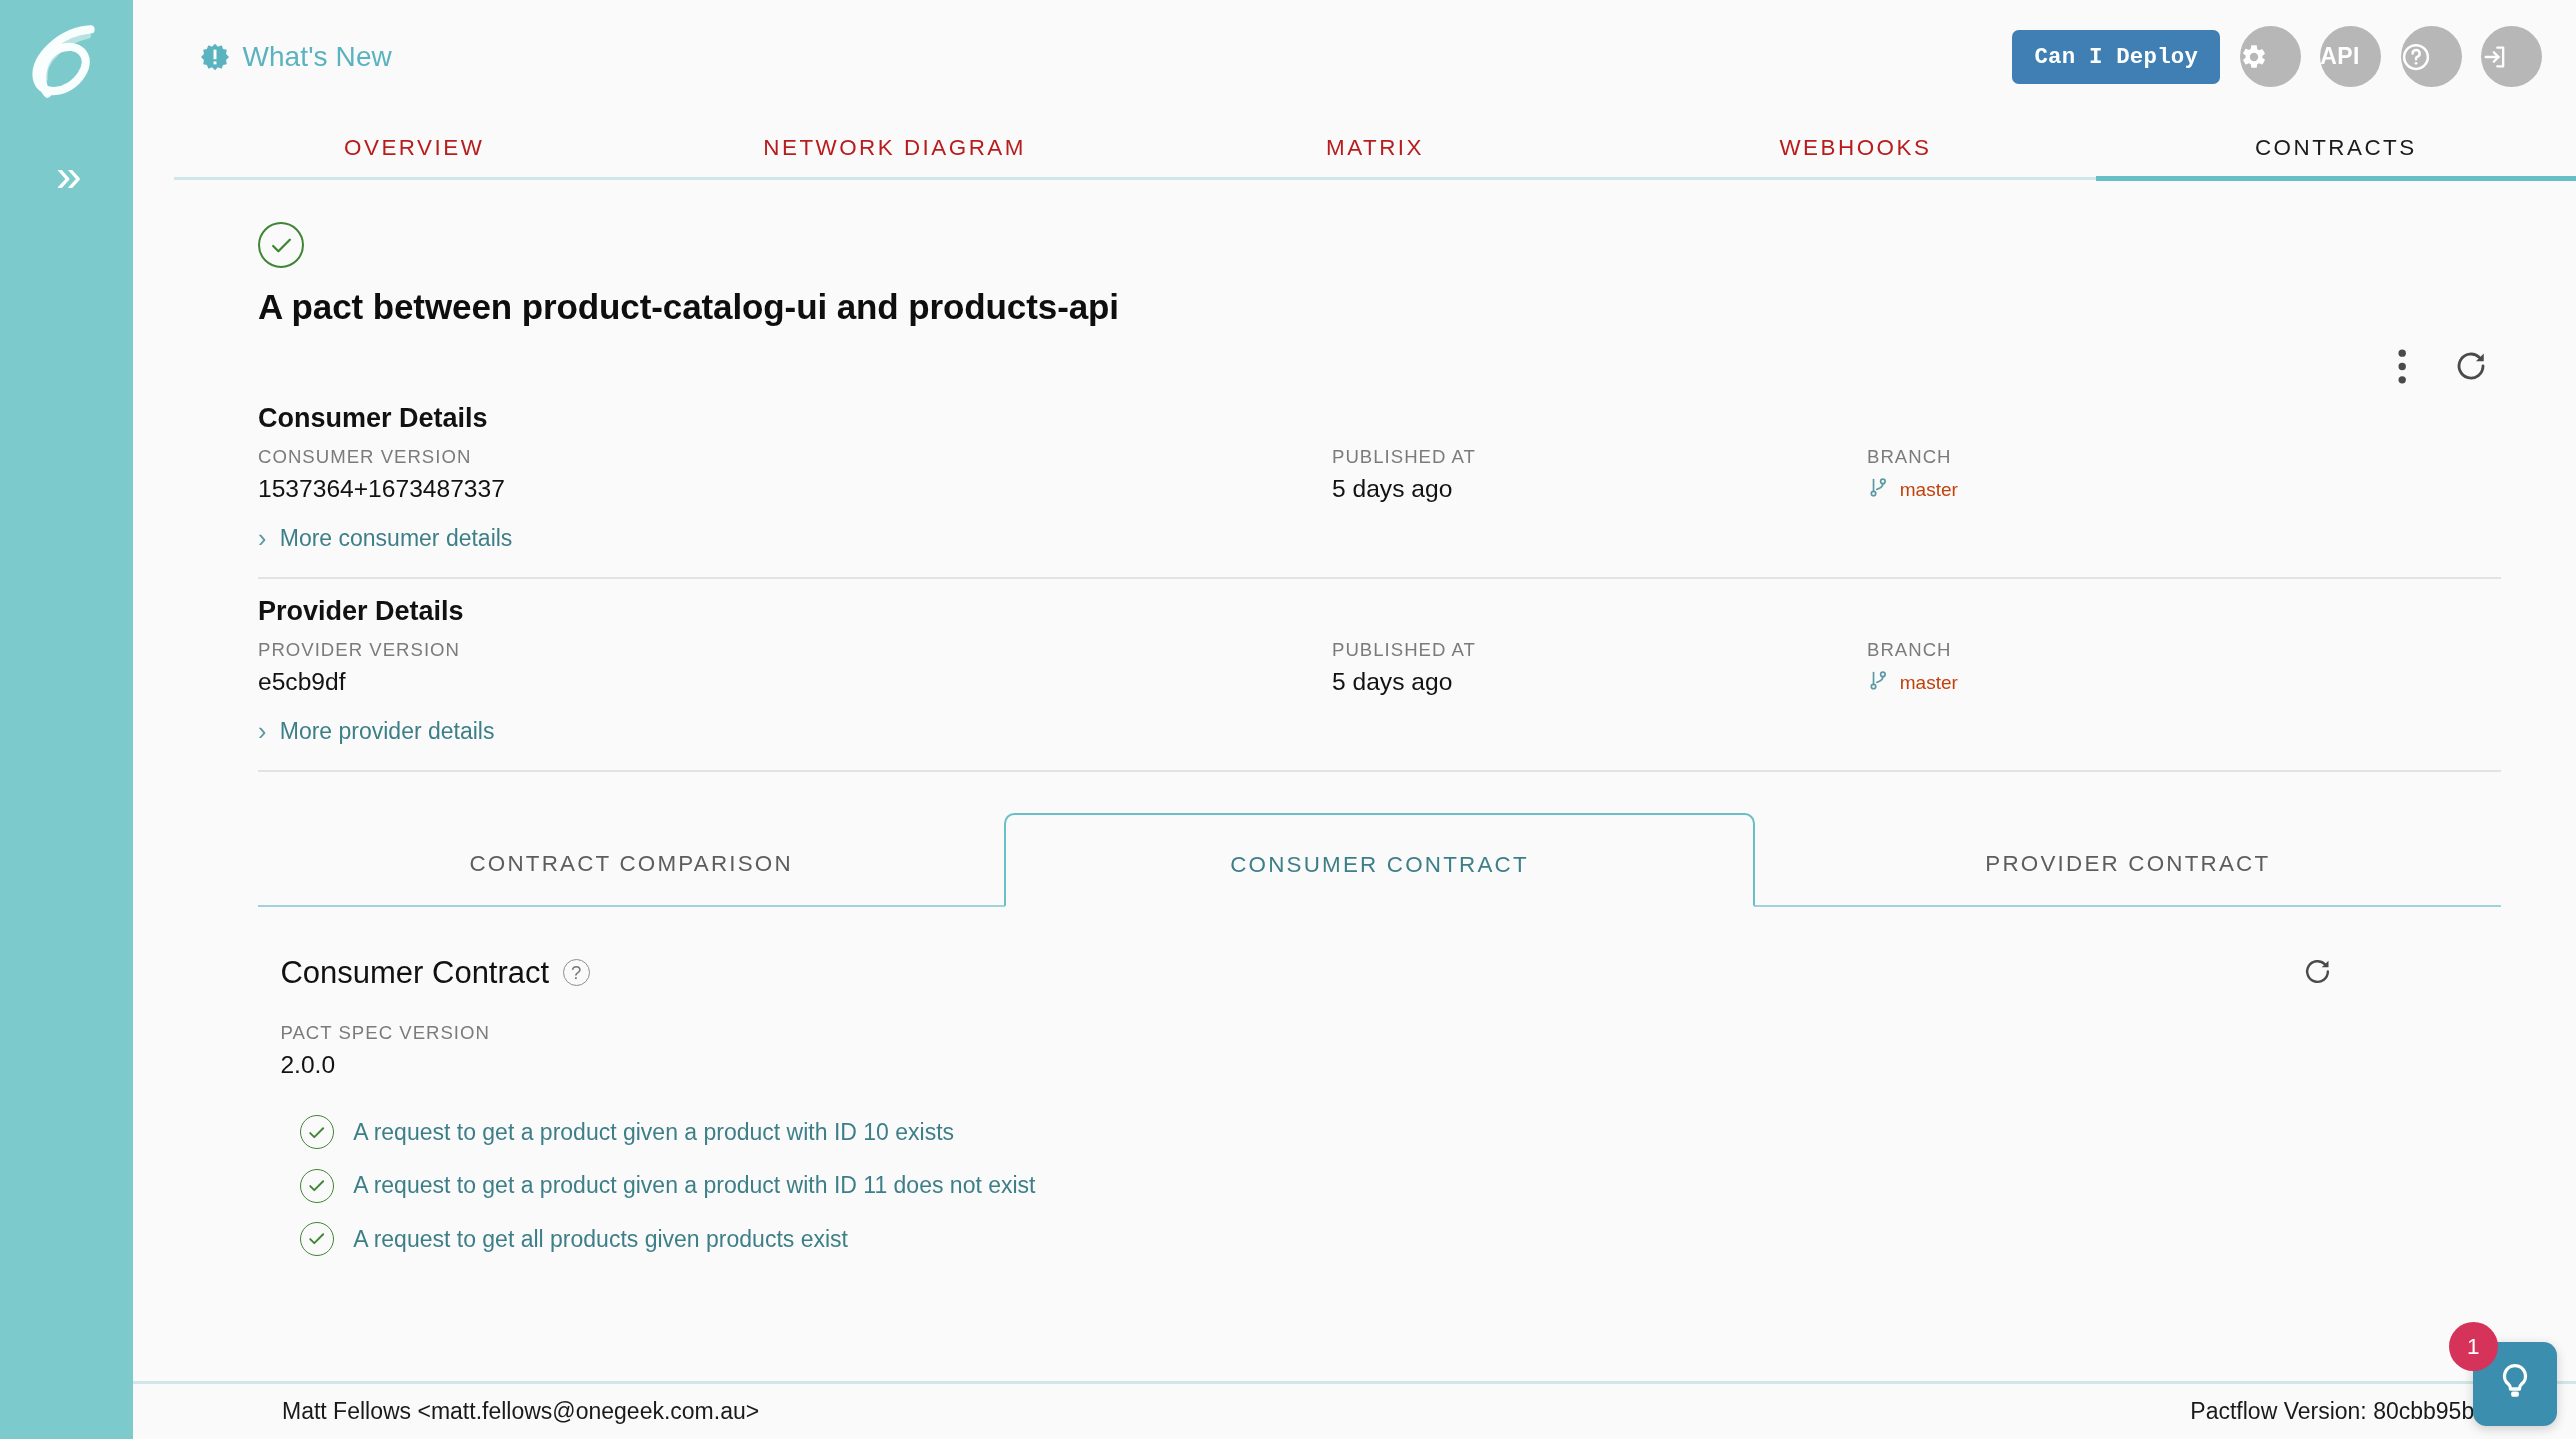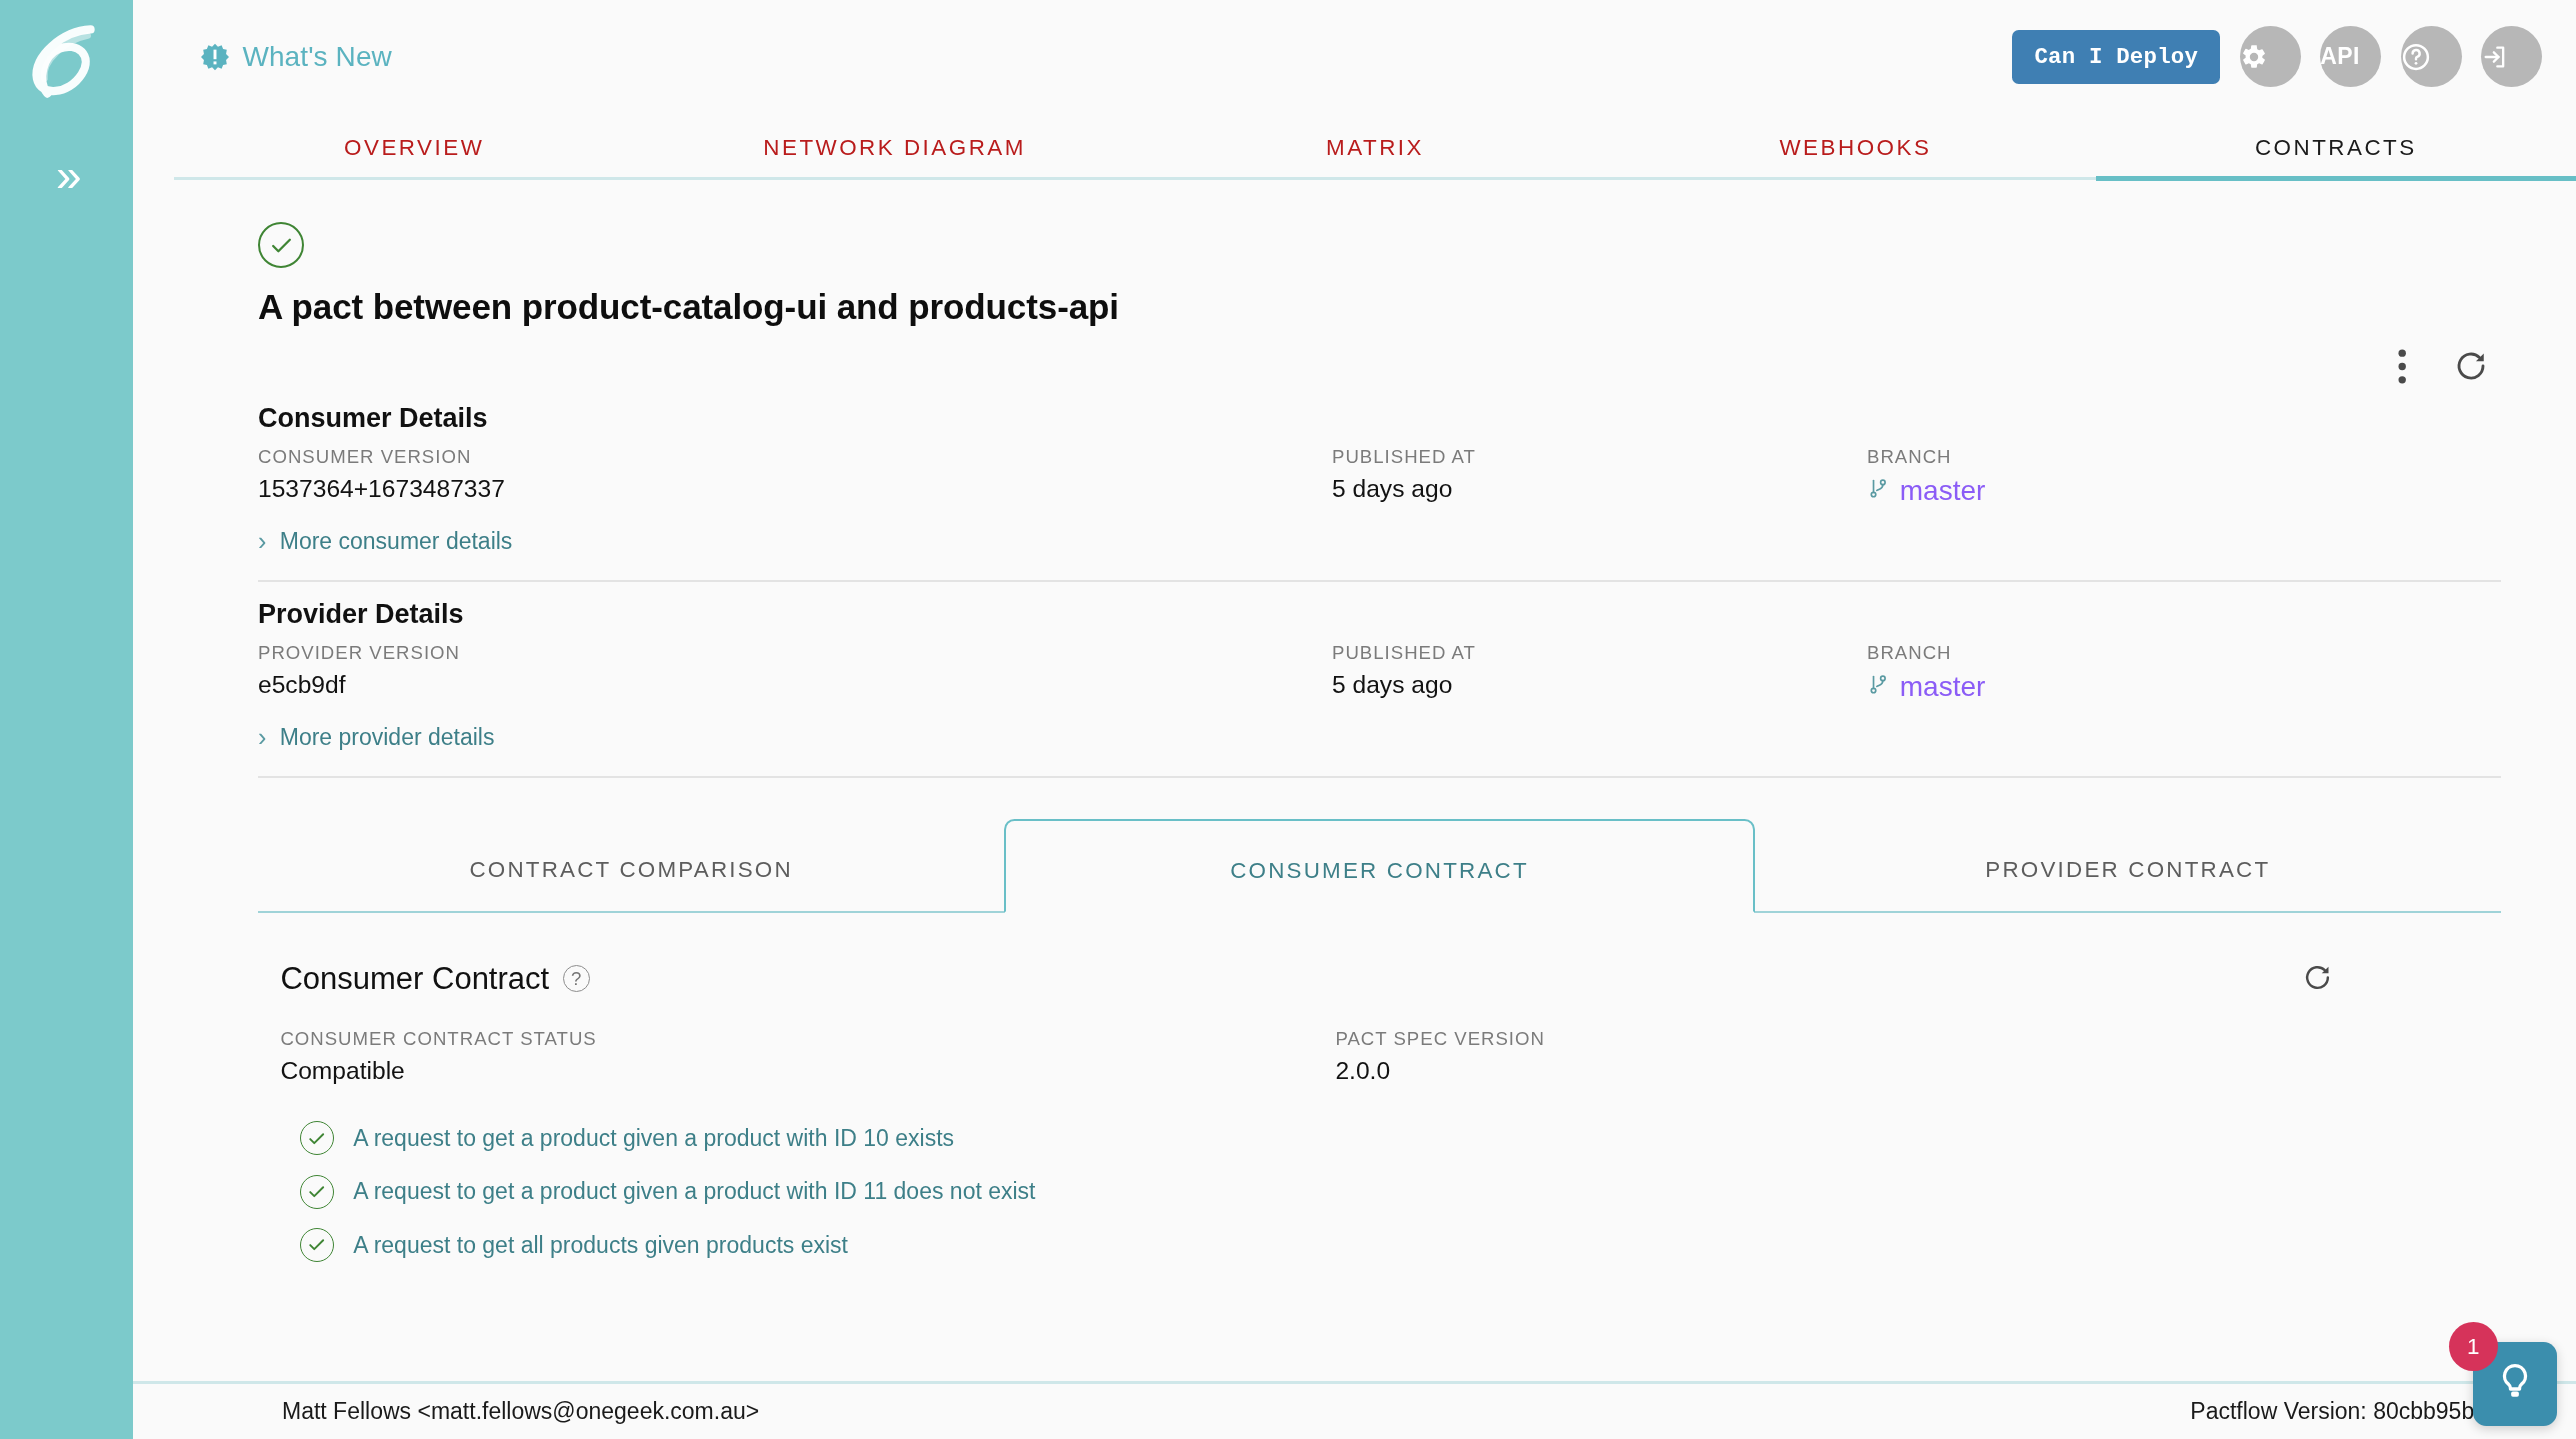--- a/index.html
+++ b/index.html
@@ -91,21 +91,21 @@
   .icon-btn { cursor: pointer; display: flex; align-items: center; justify-content: center; }
 
   .detail-block { margin-top: 17px; }
   .detail-block h3 { font-size: 27px; font-weight: bold; color: #111; margin-bottom: 12px; }
   .detail-grid { display: flex; align-items: flex-start; }
   .col-a { width: 1074px; }
   .col-b { width: 535px; }
   .col-c { flex: 1; }
   .fld-label { font-size: 18.6px; color: #7b7b7b; letter-spacing: 1px; margin-bottom: 7.5px; text-transform: uppercase; }
   .fld-value { font-size: 24.6px; color: #121212; }
-  .branch-value { display: flex; align-items: flex-end; gap: 10.4px; color: #8b5cf6; font-size: 28px; }
+  .branch-value { display: flex; align-items: center; gap: 10.4px; color: #c2410c; font-size: 19px; }
   .more-link { display: flex; align-items: center; gap: 13.4px; margin-top: 21px; color: #3d7f88; font-size: 23px; cursor: pointer; }
   .chev-right { font-size: 25px; color: #5a9aa2; line-height: 1; font-weight: 300; }
   .divider { height: 1.5px; background: #e3e3e3; margin: 25px 0 0 0; }
 
   
   .ctabs { display: flex; margin-top: 31px; align-items: flex-end; position: relative; height: 104px; justify-content: flex-end; }
   .ctab {
     flex: 1; text-align: center; font-size: 22.4px; letter-spacing: 2.2px;
     color: #5d5d5d; cursor: pointer; padding-bottom: 28px;
     border-bottom: 2.2px solid #9fd3d8; position: relative;
@@ -342,24 +342,20 @@
           <span class="q-circle">?</span>
           <span class="panel-refresh">
             <svg width="31" height="31" viewBox="0 0 24 24" fill="none" stroke="#4a4a4a" stroke-width="1.9" stroke-linecap="round">
               <path d="M20 12a8 8 0 1 1-2.4-5.7"></path>
               <path d="M20.5 3.6v5.2h-5.2" fill="#4a4a4a" stroke="none"></path>
             </svg>
           </span>
         </div>
 
         <div class="panel-grid">
-          <div class="panel-col-a">
-            <div class="fld-label">CONSUMER CONTRACT STATUS</div>
-            <div class="fld-value">Compatible</div>
-          </div>
           <div>
             <div class="fld-label">PACT SPEC VERSION</div>
             <div class="fld-value">2.0.0</div>
           </div>
         </div>
 
         <div class="interactions">
           <div class="inter-row">
             <span class="inter-check">
               <svg width="19.4" height="19.4" viewBox="0 0 24 24" fill="none" stroke="#3f8534" stroke-width="2.4" stroke-linecap="round" stroke-linejoin="round">

